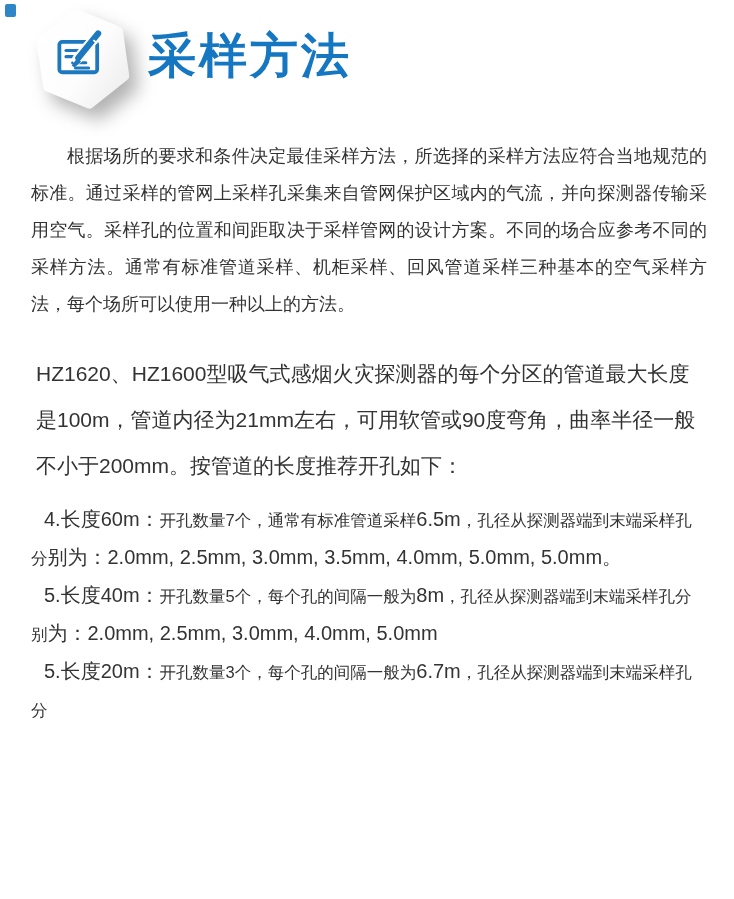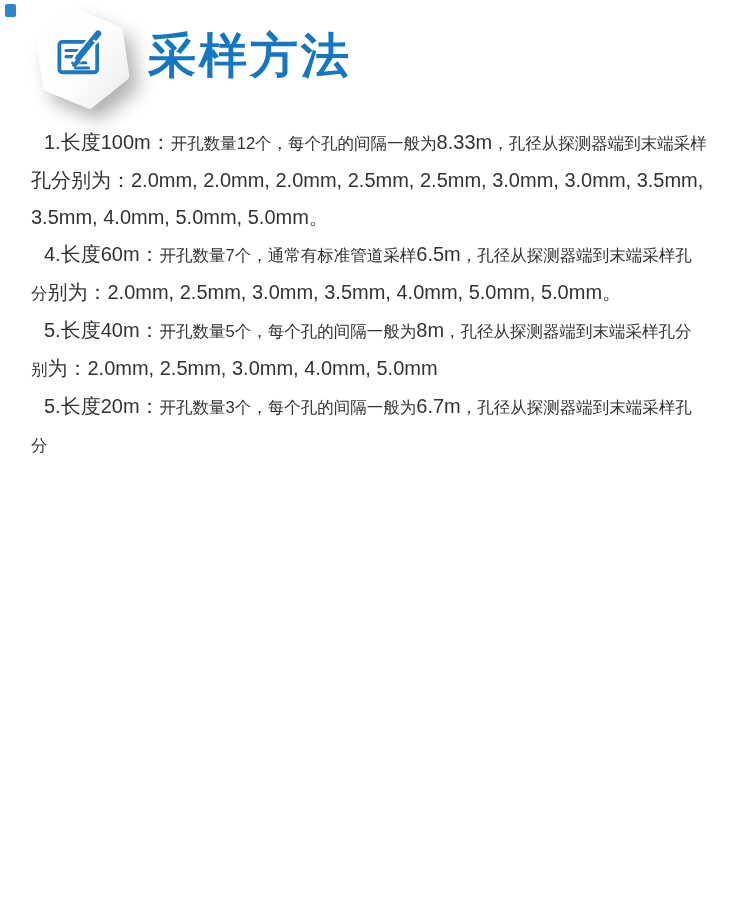--- a/index.html
+++ b/index.html
@@ -87,21 +87,22 @@
           <line x1="50" y1="54" x2="71" y2="28" stroke="#1c78bf" stroke-width="6.5" stroke-linecap="round"></line>
           <line x1="66" y1="35" x2="70" y2="38.5" stroke="#ffffff" stroke-width="2"></line>
           <polygon points="43,62 49,54 53,58 46,64" fill="#1c78bf"></polygon>
         </g>
       </svg>
     </div>
     <h1 class="page-title">采样方法</h1>
   </div>
 
   <div class="content">
+    <p class="intro">根据场所的要求和条件决定最佳采样方法，所选择的采样方法应符合当地规范的标准。通过采样的管网上采样孔采集来自管网保护区域内的气流，并向探测器传输采用空气。采样孔的位置和间距取决于采样管网的设计方案。不同的场合应参考不同的采样方法。通常有标准管道采样、机柜采样、回风管道采样三种基本的空气采样方法，每个场所可以使用一种以上的方法。</p>
+    <p class="spec">HZ1620、HZ1600型吸气式感烟火灾探测器的每个分区的管道最大长度是100m，管道内径为21mm左右，可用软管或90度弯角，曲率半径一般不小于200mm。按管道的长度推荐开孔如下：</p>
     <div class="list" id="list">
-        <p class="list-item"><span class="run-big">1.长度100m：</span><span class="run-small">开孔数量12个，每个孔的间隔一般为</span><span class="run-big">8.33m</span><span class="run-small">，孔径从探测器端到末端采样</span><span class="run-big">孔分别为：2.0mm, 2.0mm, 2.0mm, 2.5mm, 2.5mm, 3.0mm, 3.0mm, 3.5mm, 3.5mm, 4.0mm, 5.0mm, 5.0mm。</span></p>
         <p class="list-item"><span class="run-big">4.长度60m：</span><span class="run-small">开孔数量7个，通常有标准管道采样</span><span class="run-big">6.5m</span><span class="run-small">，孔径从探测器端到末端采样孔分</span><span class="run-big">别为：2.0mm, 2.5mm, 3.0mm, 3.5mm, 4.0mm, 5.0mm, 5.0mm。</span></p>
         <p class="list-item"><span class="run-big">5.长度40m：</span><span class="run-small">开孔数量5个，每个孔的间隔一般为</span><span class="run-big">8m</span><span class="run-small">，孔径从探测器端到末端采样孔分别</span><span class="run-big">为：2.0mm, 2.5mm, 3.0mm, 4.0mm, 5.0mm</span></p>
         <p class="list-item"><span class="run-big">5.长度20m：</span><span class="run-small">开孔数量3个，每个孔的间隔一般为</span><span class="run-big">6.7m</span><span class="run-small">，孔径从探测器端到末端采样孔分</span></p>
       </div>
   </div>
 
 </div>
 
 </body></html>

